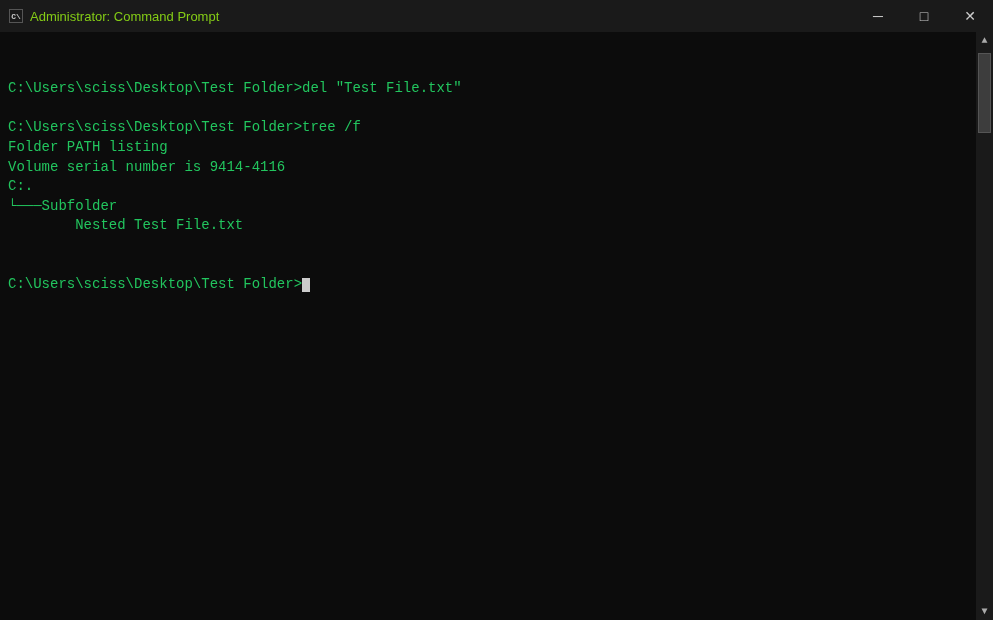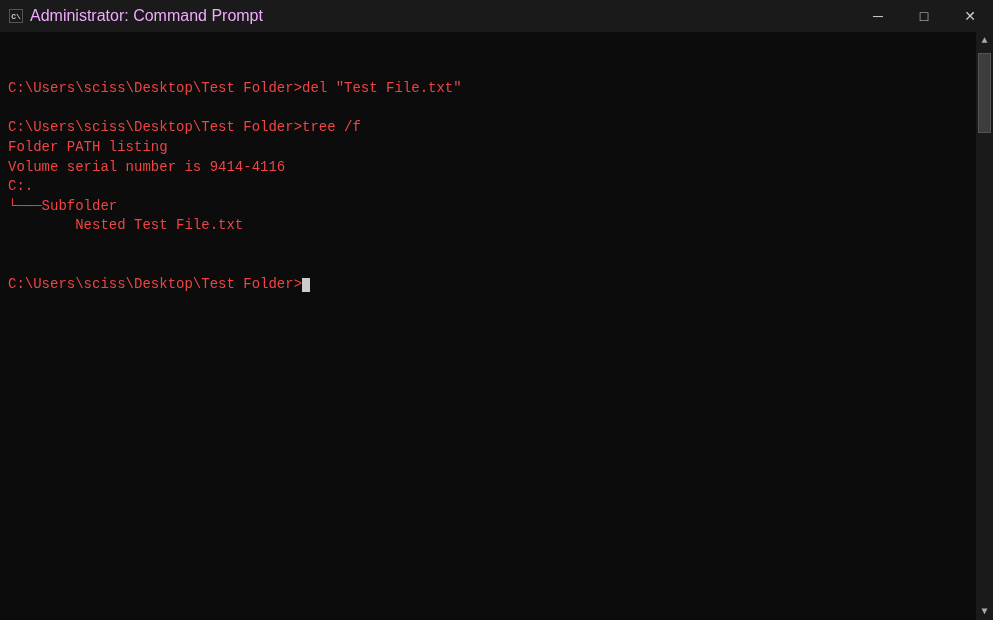--- a/index.html
+++ b/index.html
@@ -57,22 +57,22 @@
       display: flex;
       align-items: center;
       justify-content: center;
       font-size: 8px;
       color: #ccc;
       font-family: 'Courier New', monospace;
       font-weight: bold;
     }
 
     .title-bar-title {
-      color: #f0abfc;
-      font-size: 16px;
+      color: #84cc16;
+      font-size: 13px;
       font-family: 'Segoe UI', Arial, sans-serif;
     }
 
     .title-bar-controls {
       display: flex;
       align-items: center;
       height: 32px;
     }
 
     .title-bar-btn {
@@ -91,21 +91,21 @@
 
     .content-area {
       display: flex;
       flex: 1;
       overflow: hidden;
     }
 
     .terminal-body {
       flex: 1;
       background: #0c0c0c;
-      color: #ef4444;
+      color: #22c55e;
       font-family: 'Courier New', Courier, monospace;
       font-size: 14px;
       line-height: 1.4;
       padding: 8px 4px 8px 8px;
       overflow: hidden;
       white-space: pre;
     }
 
     .scrollbar {
       width: 17px;

